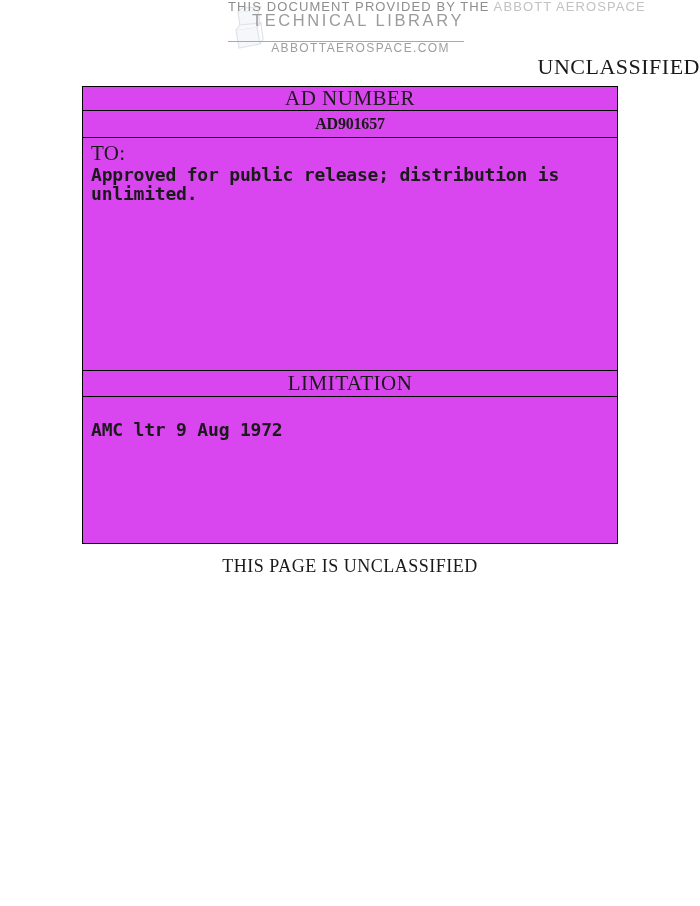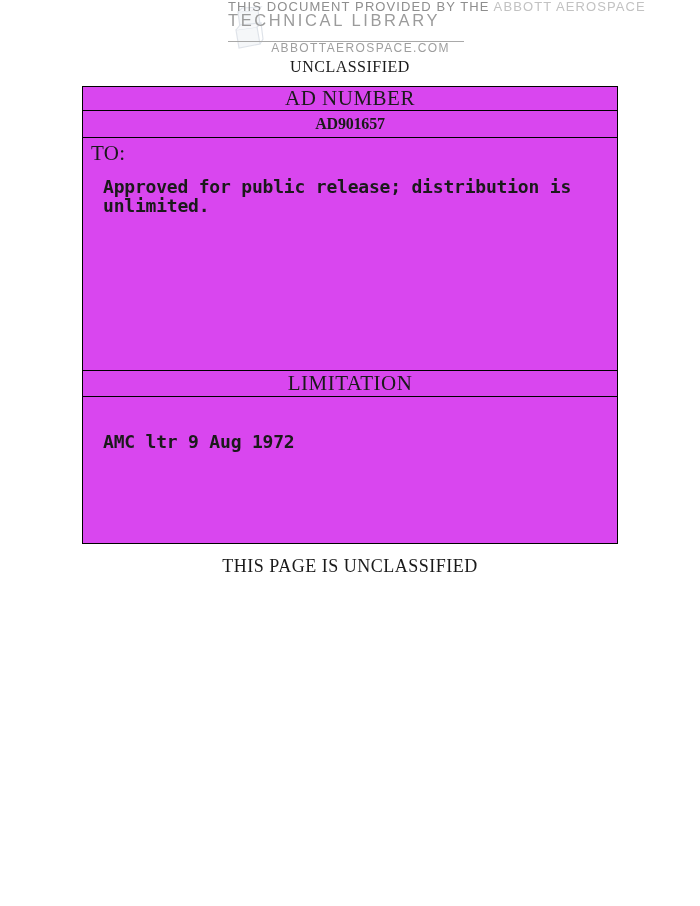--- a/index.html
+++ b/index.html
@@ -29,21 +29,21 @@
     text-align: right;
     font-size: 13px;
     letter-spacing: 1.1px;
     white-space: nowrap;
     line-height: 9px;
   }
   .wm-provided { color: #8e8e8e; }
   .wm-brand    { color: #c2c2c2; }
   .wm-title {
     margin-top: 1px;
-    text-align: left;
+    text-align: right;
     font-size: 16.5px;
     letter-spacing: 2.6px;
     color: #9b9b9b;
     line-height: 17px;
     white-space: nowrap;
     border-bottom: 1px solid #a9a9a9;
     padding-bottom: 12px;
   }
   .wm-site {
     text-align: right;
@@ -58,22 +58,22 @@
   .wm-cube {
     position: absolute;
     top: 6px;
     left: 230px;
     opacity: 0.55;
   }
 
   
   .top-banner {
     margin: 54px 0 0 0;
-    text-align: center;
-    font-size: 16px;
+    text-align: right;
+    font-size: 22px;
     line-height: 26px;
     letter-spacing: 0.5px;
     font-family: Liberation Serif, serif;
   }
   .bottom-banner {
     margin-top: 9px;
     text-align: center;
     font-size: 18px;
     line-height: 26px;
     letter-spacing: 0.5px;
@@ -117,21 +117,21 @@
     line-height: 26px;
     letter-spacing: 0.3px;
   }
   .mono-block {
     font-family: "DejaVu Sans Mono", monospace;
     font-weight: bold;
     font-size: 18px;
     line-height: 18.5px;
     letter-spacing: -0.2px;
     white-space: pre-wrap;
-    margin: 12px;
+    margin: 0;
   }
 </style>
 </head>
 <body>
 
 <svg class="wm-cube" width="42" height="44" viewBox="0 0 42 44">
   <g fill="none" stroke="#c5cdd8" stroke-width="1.2">
     <path d="M8 6 L28 4 L30 18 L10 21 Z" fill="#eef1f5"></path>
     <path d="M8 6 L12 2 L31 1 L28 4" fill="#f3f5f8"></path>
     <path d="M6 24 L27 21 L30 38 L9 42 Z" fill="#eef1f5"></path>

